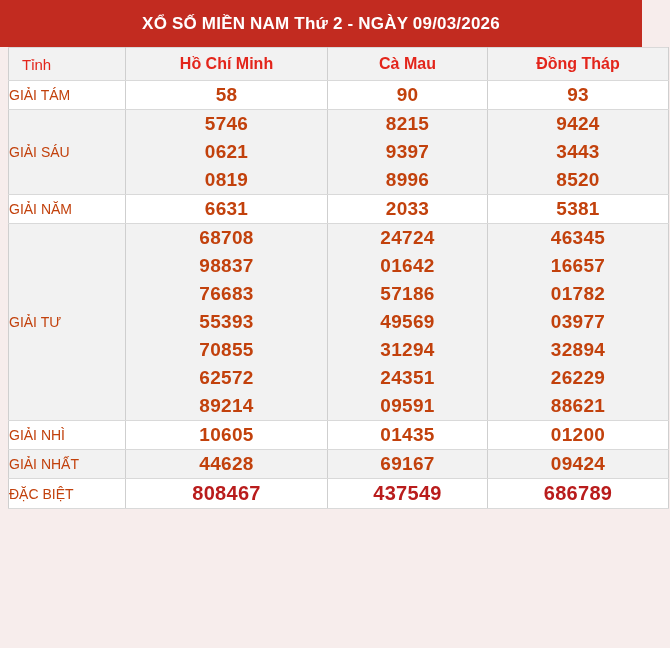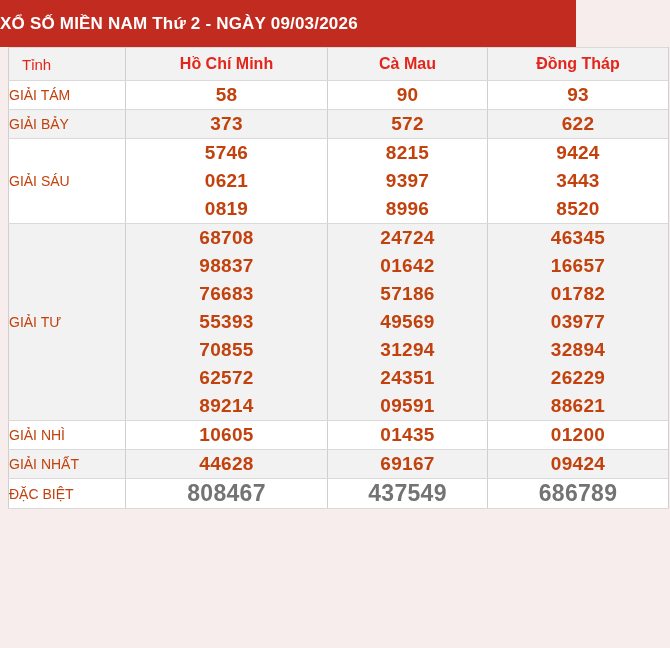--- a/index.html
+++ b/index.html
@@ -7,26 +7,26 @@
     padding: 0;
   }
   body {
     width: 670px;
     height: 648px;
     background: #f7edec;
     overflow: hidden;
     font-family: "Liberation Sans", sans-serif;
   }
   .title-bar {
-    width: 576px;
+    width: 642px;
     height: 47px;
     background: #c22b20;
     display: flex;
     align-items: center;
-    justify-content: flex-start;
+    justify-content: center;
   }
   .title-bar h1 {
     margin: 0;
     color: #ffffff;
     font-size: 17px;
     font-weight: bold;
     letter-spacing: 0.2px;
   }
   .table-wrap {
     margin-left: 8px;
@@ -77,22 +77,22 @@
     padding: 3px 0;
   }
   .num {
     font-weight: bold;
     font-size: 19px;
     color: #c2410c;
     line-height: 28px;
     letter-spacing: 0.3px;
   }
   tr.special .num {
-    color: #737373;
-    font-size: 23px;
+    color: #b91c1c;
+    font-size: 20px;
     line-height: 29px;
     text-align: center;
   }
 </style>
 </head>
 <body>
 
 <div class="title-bar">
   <h1>XỔ SỐ MIỀN NAM Thứ 2 - NGÀY 09/03/2026</h1>
 </div>
@@ -120,47 +120,47 @@
             <div class="num">58</div>
           </td>
           <td class="value-cell">
             <div class="num">90</div>
           </td>
           <td class="value-cell">
             <div class="num">93</div>
           </td>
         </tr>
         <tr>
-          <td class="label-cell">GIẢI BẢY</td>
-          <td class="value-cell">
-            <div class="num">373</div>
-          </td>
-          <td class="value-cell">
-            <div class="num">572</div>
-          </td>
-          <td class="value-cell">
-            <div class="num">622</div>
-          </td>
-        </tr>
-        <tr>
           <td class="label-cell">GIẢI SÁU</td>
           <td class="value-cell">
             <div class="num">5746</div>
             <div class="num">0621</div>
             <div class="num">0819</div>
           </td>
           <td class="value-cell">
             <div class="num">8215</div>
             <div class="num">9397</div>
             <div class="num">8996</div>
           </td>
           <td class="value-cell">
             <div class="num">9424</div>
             <div class="num">3443</div>
             <div class="num">8520</div>
+          </td>
+        </tr>
+        <tr>
+          <td class="label-cell">GIẢI NĂM</td>
+          <td class="value-cell">
+            <div class="num">6631</div>
+          </td>
+          <td class="value-cell">
+            <div class="num">2033</div>
+          </td>
+          <td class="value-cell">
+            <div class="num">5381</div>
           </td>
         </tr>
         <tr>
           <td class="label-cell">GIẢI TƯ</td>
           <td class="value-cell">
             <div class="num">68708</div>
             <div class="num">98837</div>
             <div class="num">76683</div>
             <div class="num">55393</div>
             <div class="num">70855</div>

